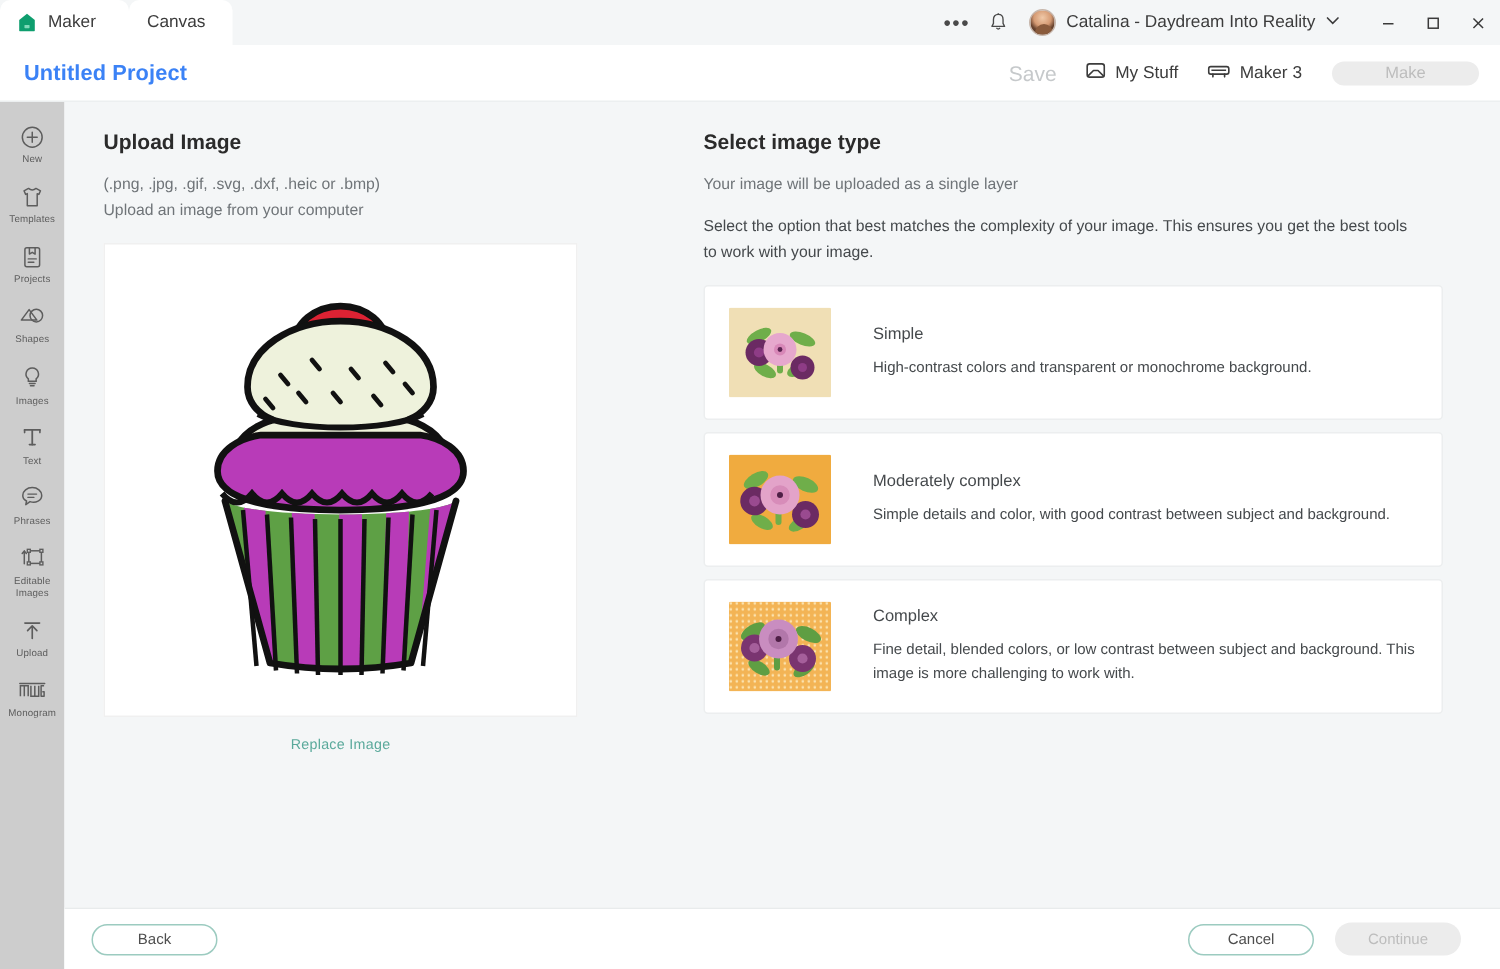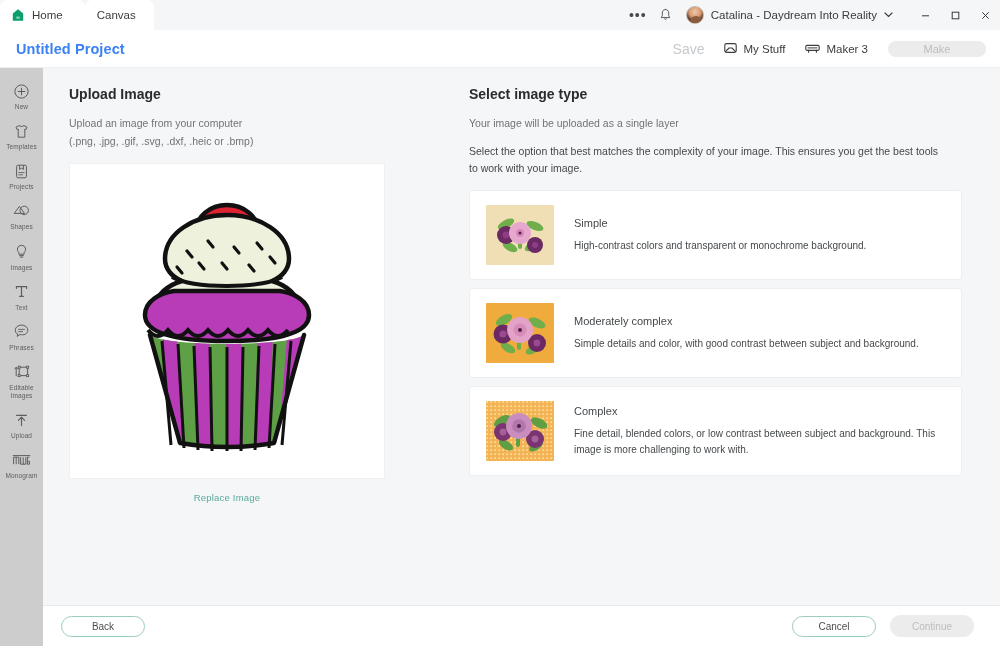--- a/index.html
+++ b/index.html
@@ -138,21 +138,21 @@
   }
 
   
   .cards { margin-top: 13px; display: flex; flex-direction: column; gap: 8px; }
   .card {
     background: #ffffff;
     border: 1px solid #eceeef;
     border-radius: 3px;
     display: flex; align-items: center;
     padding: 14px 16px;
-    gap: 20px;
+    gap: 28px;
   }
   .thumb { width: 68px; height: 60px; flex: 0 0 68px; border-radius: 1px; overflow: hidden; }
   .card-txt { min-width: 0; }
   .card-title { font-size: 11px; color: #45494c; margin-bottom: 9px; }
   .card-desc { font-size: 10px; color: #45494c; line-height: 1.55; }
 
   
   .footer {
     height: 41px; flex: 0 0 41px;
     background: #ffffff;
@@ -182,21 +182,21 @@
 
   <div class="tabbar">
 
     <div class="tab home">
       <span class="home-ico">
         <svg width="14" height="14" viewBox="0 0 14 14">
           <path d="M7 1.2 L12.2 5.4 L12.2 12.4 Q12.2 12.8 11.8 12.8 L2.2 12.8 Q1.8 12.8 1.8 12.4 L1.8 5.4 Z" fill="#0e9e6e"></path>
           <rect x="5.3" y="8.6" width="3.4" height="2.2" rx="0.4" fill="#7fd9b8"></rect>
         </svg>
       </span>
-      <span>Home</span>
+      <span>Maker</span>
     </div>
 
     <div class="tab active">
       <span>Canvas</span>
     </div>
 
     <div class="tabbar-right">
       <div class="tb-btn">
         <span class="dots">•••</span>
       </div>
@@ -373,22 +373,22 @@
         <span class="rail-lbl">Monogram</span>
       </div>
     </div>
 
     <div class="main">
 
       <div class="panes">
 
         <div class="pane-left">
           <div class="h2">Upload Image</div>
+          <div class="sub">(.png, .jpg, .gif, .svg, .dxf, .heic or .bmp)</div>
           <div class="sub tight">Upload an image from your computer</div>
-          <div class="sub">(.png, .jpg, .gif, .svg, .dxf, .heic or .bmp)</div>
 
           <div class="preview-box">
             <svg width="250" height="272" viewBox="0 0 250 272">
 
               <path d="M117 30 q6 -8 12 -3 q5 -5 11 1" fill="none" stroke="#111" stroke-width="4" stroke-linecap="round"></path>
               <ellipse cx="125" cy="46" rx="31" ry="26" fill="#dd2233" stroke="#111" stroke-width="4.5"></ellipse>
               <path d="M118 38 q7 5 14 0" fill="none" stroke="#111" stroke-width="3" stroke-linecap="round"></path>
 
               <path d="M125 30
                        C 92 30 63 48 63 74

